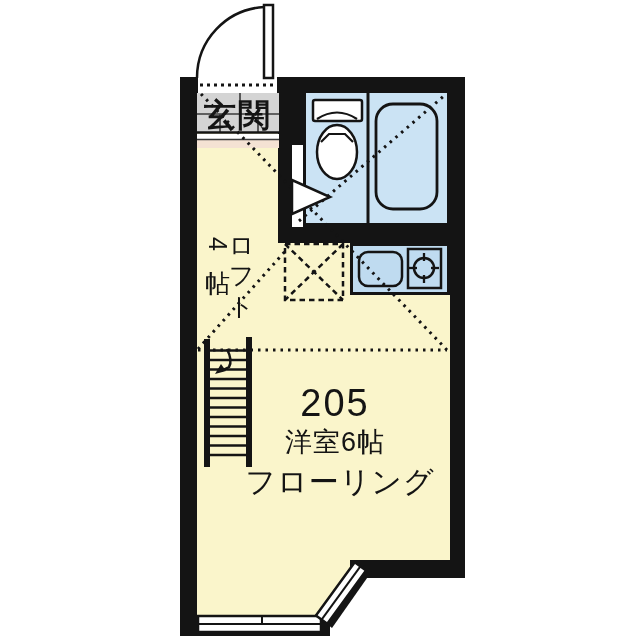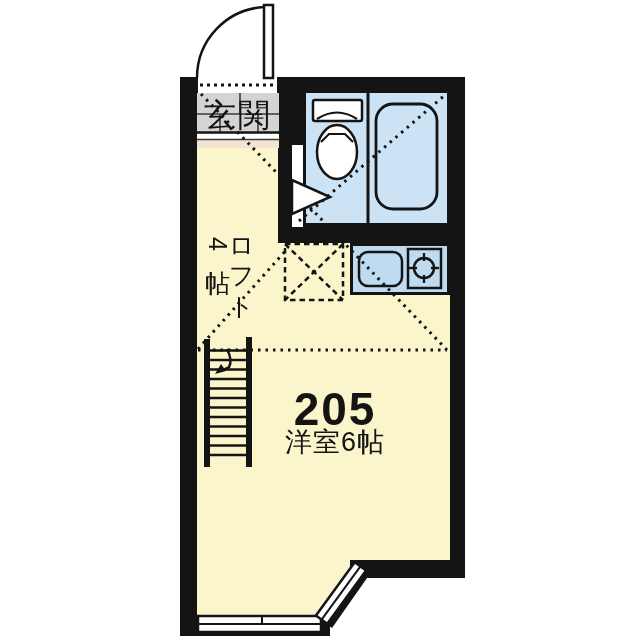--- a/index.html
+++ b/index.html
@@ -19,24 +19,24 @@
   .f-kitchen{fill:var(--kitchen-blue,#bfdbf0);}
   .f-genkan{fill:var(--genkan-gray,#d4d4d4);}
   .f-step{fill:var(--step-pink,#f4e2d3);}
   .f-white{fill:#ffffff;}
   .f-none{fill:none;}
   .s-line{stroke:var(--wall,#141414);}
   .s-grout{stroke:#3a3a3a;}
 
   .txt{position:absolute;color:#141414;z-index:5;}
   .txt-center{text-align:center;}
-  .unit-number{left:210px;top:382px;width:250px;font-size:46px;font-weight:700;letter-spacing:2px;}
+  .unit-number{left:210px;top:382px;width:250px;font-size:38px;font-weight:400;letter-spacing:2px;}
   .room-label{left:200px;top:424px;width:270px;font-size:27px;font-weight:500;letter-spacing:1px;}
   .flooring-label{left:200px;top:462px;width:280px;font-size:30px;font-weight:400;letter-spacing:1px;}
-  .genkan-label{left:197px;top:94px;width:82px;font-size:32px;font-weight:400;letter-spacing:2px;z-index:6;}
+  .genkan-label{left:197px;top:94px;width:82px;font-size:32px;font-weight:700;letter-spacing:2px;z-index:6;}
   .v-text{writing-mode:vertical-rl;text-orientation:mixed;line-height:1;}
   .loft-label{left:229px;top:222px;font-size:25px;font-weight:500;letter-spacing:0px;height:90px;}
   .loft-size-label{left:205px;top:237px;font-size:25px;font-weight:500;height:60px;}
 </style>
 </head>
 <body>
 
 <div class="canvas">
 
   <svg class="plan" viewBox="0 0 640 640">
@@ -153,14 +153,15 @@
       <path class="s-line f-none" d="M197,78 A71,71 0 0 1 264,7" stroke-width="2.5"></path>
       <rect class="f-white s-line" x="264" y="5" width="9" height="73" stroke-width="2.5"></rect>
     </g>
   </svg>
 
   <div class="txt txt-center genkan-label">玄関</div>
   <div class="txt v-text loft-label">ロフト</div>
   <div class="txt v-text loft-size-label">4帖</div>
   <div class="txt txt-center unit-number">205</div>
   <div class="txt txt-center room-label">洋室6帖</div>
+  <div class="txt txt-center flooring-label">フローリング</div>
 
 </div>
 
 </body></html>

